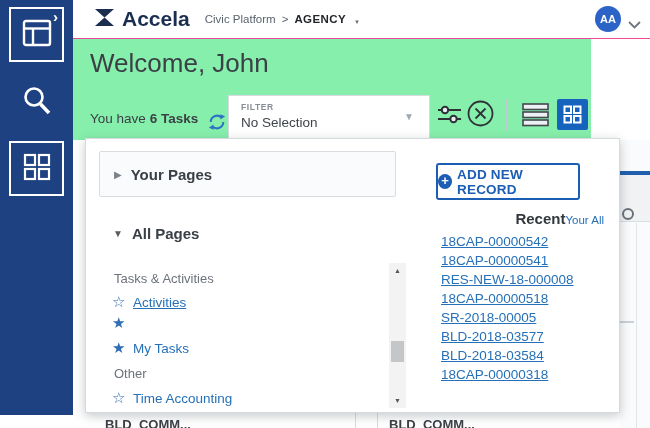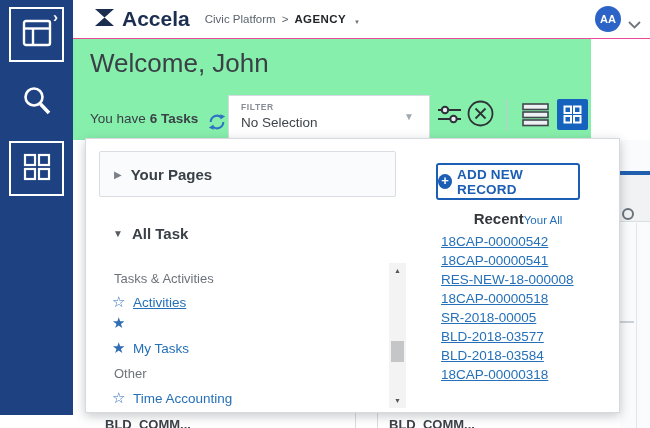--- a/index.html
+++ b/index.html
@@ -79,22 +79,22 @@
   .scroll{position:absolute;left:303px;top:124px;width:17px;height:145px;background:#f3f3f4;}
   .scroll .arr{position:absolute;left:0;width:17px;text-align:center;font-size:7px;color:#54585c;cursor:pointer;}
   .scroll .arr.up{top:4px;} .scroll .arr.down{bottom:4px;}
   .thumb{position:absolute;left:2px;top:78px;width:13px;height:21px;background:#c4c6c8;cursor:pointer;}
   .addbtn{position:absolute;left:350px;top:24px;width:144px;height:37px;border:2px solid #1c5eb4;
           border-radius:3px;background:#fff;display:flex;align-items:center;justify-content:center;
           gap:5px;box-sizing:border-box;cursor:pointer;}
   .plus-circle{width:15px;height:15px;border-radius:50%;background:#1c5eb4;color:#fff;
                font-size:13px;font-weight:700;line-height:14px;text-align:center;}
   .addbtn-label{font-size:13.5px;font-weight:700;color:#1c5eb4;letter-spacing:.2px;}
-  .recent-head{position:absolute;left:355px;top:71px;width:154px;display:flex;
-               justify-content:center;align-items:baseline;}
+  .recent-head{position:absolute;left:364px;top:71px;width:154px;display:flex;
+               justify-content:flex-end;align-items:baseline;}
   .recent-title{font-size:15px;font-weight:700;color:#33383d;}
   .clear-all{font-size:11.5px;color:#2570b8;text-decoration:none;cursor:pointer;}
   .recent-list{position:absolute;left:355px;top:93px;}
   .recent-list a{display:block;font-size:13.5px;color:#2570b8;text-decoration:underline;
                  line-height:19px;cursor:pointer;}
 </style>
 </head>
 <body>
 
 <div class="sidebar">
@@ -228,21 +228,21 @@
 
 <div class="panel">
 
   <div class="yourpages">
     <span class="tri">▶</span>
     <span class="sec-label">Your Pages</span>
   </div>
 
   <div class="allpages">
     <span class="tri">▼</span>
-    <span class="sec-label">All Task</span>
+    <span class="sec-label">All Pages</span>
   </div>
 
   <div class="nav-group" style="top:132px;">Tasks &amp; Activities</div>
 
   <div class="nav-row" style="top:152px;">
     <span class="star">☆</span>
     <a class="nav-link u">Activities</a>
   </div>
   <div class="nav-row" style="top:173px;">
     <span class="star">★</span>

